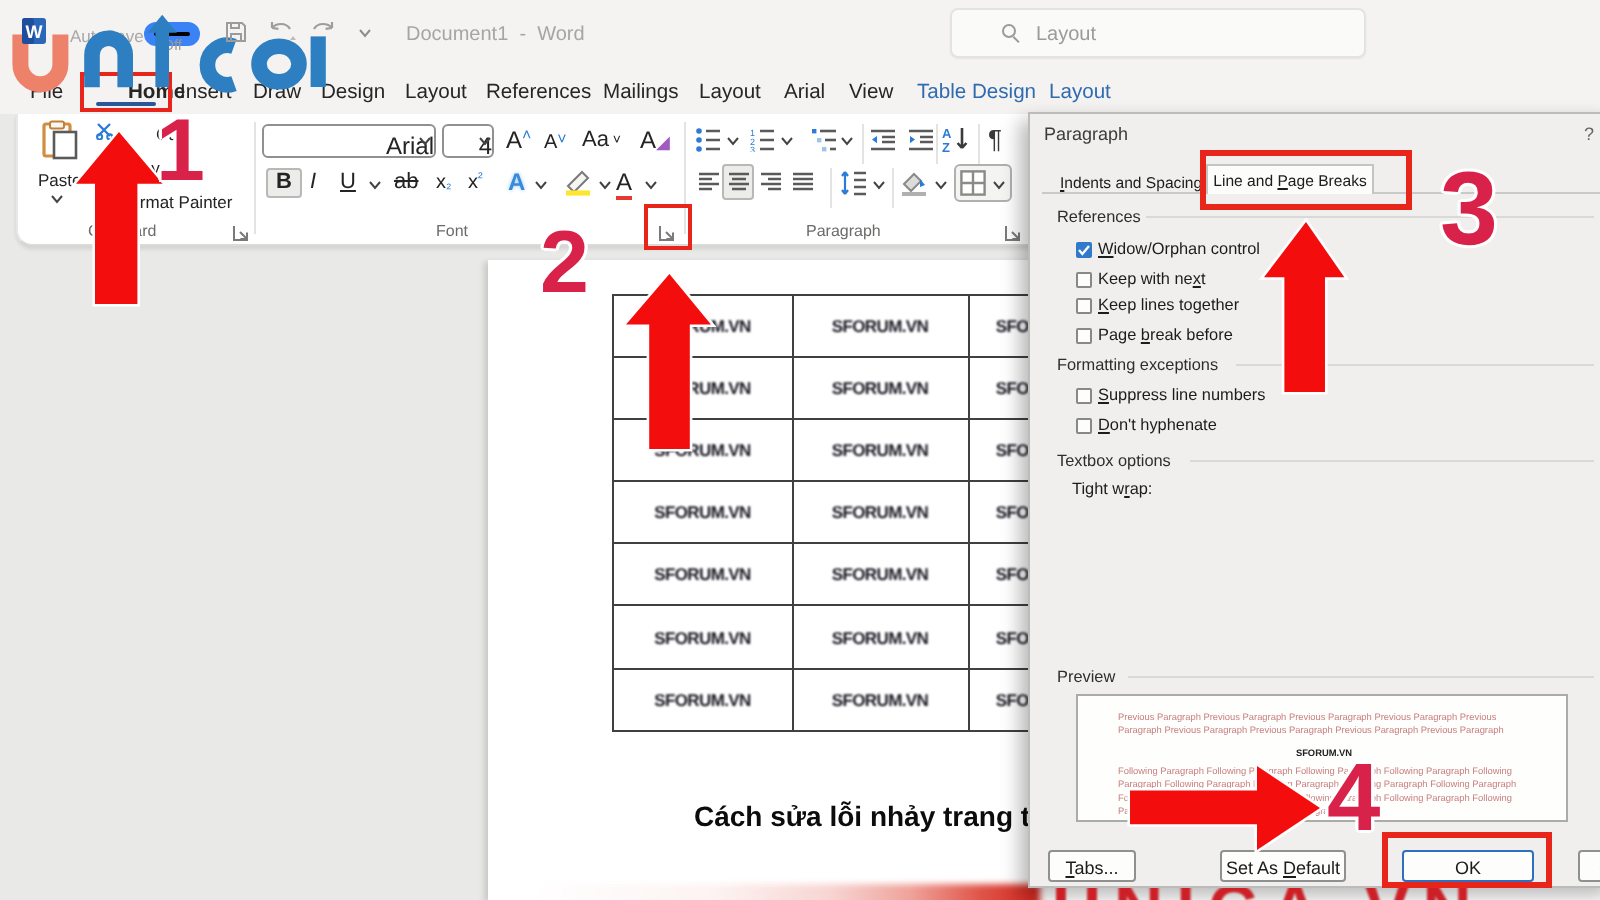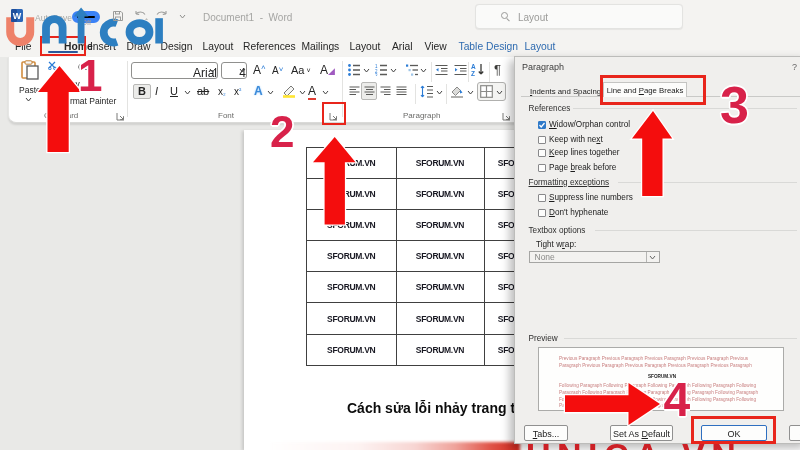--- a/index.html
+++ b/index.html
@@ -344,36 +344,31 @@
       </svg>
     </div>
   <div class="cbl" style="left:34px; top:63px;"><u>W</u>idow/Orphan control</div>
   <div class="cbx" style="left:22.5px; top:78.5px;"></div>
   <div class="cbl" style="left:34px; top:77.5px;">Keep with ne<u>x</u>t</div>
   <div class="cbx" style="left:22.5px; top:92px;"></div>
   <div class="cbl" style="left:34px; top:91px;"><u>K</u>eep lines together</div>
   <div class="cbx" style="left:22.5px; top:107px;"></div>
   <div class="cbl" style="left:34px; top:106px;">Page <u>b</u>reak before</div>
 
-  <div class="glabel" style="left:13.5px; top:120.5px;text-decoration:underline;">Formatting exceptions</div>
+  <div class="glabel" style="left:13.5px; top:120.5px;">Formatting exceptions</div>
   <div class="gline" style="left:103px; top:124.5px; width:179px;"></div>
 
   <div class="cbx" style="left:22.5px; top:137px;"></div>
   <div class="cbl" style="left:34px; top:136px;"><u>S</u>uppress line numbers</div>
   <div class="cbx" style="left:22.5px; top:152px;"></div>
   <div class="cbl" style="left:34px; top:151px;"><u>D</u>on't hyphenate</div>
 
   <div class="glabel" style="left:13.5px; top:169px;">Textbox options</div>
   <div class="gline" style="left:80px; top:173px; width:202px;"></div>
   <div class="cbl" style="left:21px; top:182.5px;">Tight w<u>r</u>ap:</div>
-  <div id="tightdrop">None<div class="dbtn">
-        <svg width="7" height="5" viewBox="0 0 7 5" style="display:block; margin:3px 0 0 2.5px;">
-          <path d="M1 1 L3.5 4 L6 1" fill="none" stroke="#666" stroke-width="1"></path>
-        </svg>
-      </div></div>
 
   <div class="glabel" style="left:13.5px; top:276.5px;">Preview</div>
   <div class="gline" style="left:49px; top:280.5px; width:233px;"></div>
   <div id="preview">
     <div class="pvred" style="left:20px; top:7px; width:412px;">Previous Paragraph Previous Paragraph Previous Paragraph Previous Paragraph Previous Paragraph Previous Paragraph Previous Paragraph Previous Paragraph Previous Paragraph</div>
     <div class="pvred" style="left:0px; top:24.5px; width:492px; text-align:center; color:#222; font-weight:bold; filter:none;">SFORUM.VN</div>
     <div class="pvred" style="left:20px; top:34px; width:412px;">Following Paragraph Following Paragraph Following Paragraph Following Paragraph Following Paragraph Following Paragraph Following Paragraph Following Paragraph Following Paragraph Following Paragraph Following Paragraph Following Paragraph Following Paragraph Following Paragraph Following Paragraph Following Paragraph</div>
   </div>
 
   <div class="btn" style="left:9px; width:44px;"><u>T</u>abs...</div>

